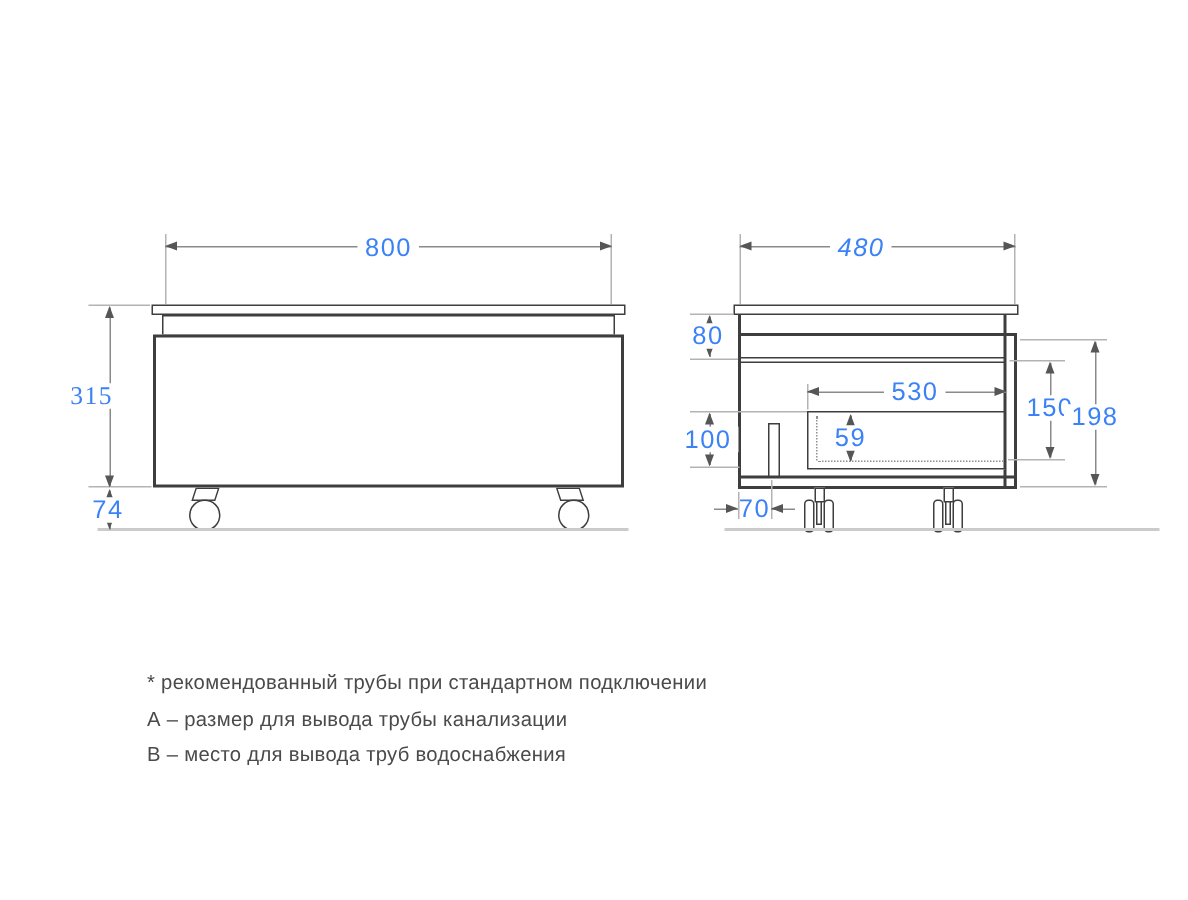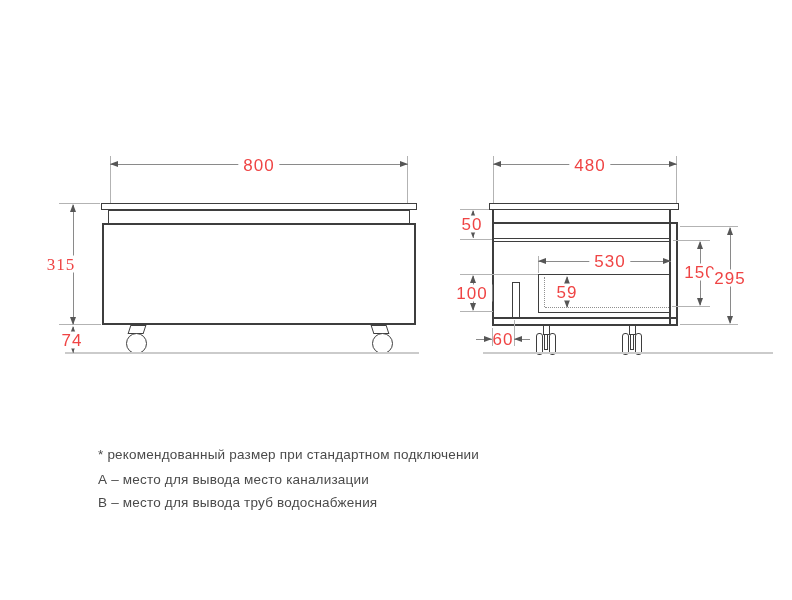--- a/index.html
+++ b/index.html
@@ -17,21 +17,21 @@
   .dotv{position:absolute;border-left:1.5px dotted #909090;width:0;}
   .doth{position:absolute;border-top:1.5px dotted #909090;height:0;}
   
   .au,.ad,.al,.ar{position:absolute;width:0;height:0;}
   .au{border-left:3.5px solid transparent;border-right:3.5px solid transparent;border-bottom:8px solid #565656;}
   .ad{border-left:3.5px solid transparent;border-right:3.5px solid transparent;border-top:8px solid #565656;}
   .al{border-top:3.5px solid transparent;border-bottom:3.5px solid transparent;border-right:8px solid #565656;}
   .ar{border-top:3.5px solid transparent;border-bottom:3.5px solid transparent;border-left:8px solid #565656;}
   
   .dlabel{position:absolute;transform:translate(-50%,-50%);background:#fff;padding:0 5px;
-          font-size:17px;line-height:1;color:#ef4444;letter-spacing:1px;white-space:nowrap;}
+          font-size:17px;line-height:1;color:#3b82f6;letter-spacing:1px;white-space:nowrap;}
   .nobg{background:transparent;padding:0 2px;}
   
   .note{position:absolute;font-size:13.5px;line-height:18px;color:#4a4a4a;letter-spacing:.2px;white-space:nowrap;}
   
   .crect{position:absolute;border:1.6px solid #3e3e3e;background:#fff;box-sizing:border-box;}
 </style>
 </head>
 <body>
 
 <div class="stage">
@@ -69,21 +69,21 @@
     <span class="dlabel" style="left:72px;top:340px;">74</span>
   </div>
 
   <div>
 
     <i class="ext" style="left:493px;top:156px;width:1px;height:47px;"></i>
     <i class="ext" style="left:676px;top:156px;width:1px;height:47px;"></i>
     <i class="dim" style="left:493px;top:164px;width:184px;height:1px;"></i>
     <i class="al" style="left:493px;top:161px;"></i>
     <i class="ar" style="left:669px;top:161px;"></i>
-    <span class="dlabel" style="left:590px;top:165px;">480</span>
+    <span class="dlabel" style="left:574px;top:165px;font-style:italic;">480</span>
 
     <div class="rect" style="left:489px;top:203px;width:190px;height:7px;"></div>
     <i class="lv" style="left:492px;top:210px;height:116px;"></i>
     <i class="lh" style="left:493px;top:222px;width:185px;height:1.8px;"></i>
     <i class="lv" style="left:669px;top:210px;width:1.8px;height:116px;"></i>
     <i class="lv" style="left:676px;top:223px;height:103px;"></i>
     <i class="lh" style="left:494px;top:237.5px;width:176px;height:1.5px;"></i>
     <i class="lh" style="left:494px;top:240.5px;width:176px;height:1.5px;"></i>
     <i class="lh" style="left:494px;top:317px;width:182px;height:1.6px;"></i>
     <i class="lh" style="left:493px;top:323.5px;width:185px;"></i>
@@ -103,66 +103,66 @@
     <i class="dim" style="left:567px;top:277px;width:1px;height:30px;"></i>
     <i class="au" style="left:564px;top:276px;"></i>
     <i class="ad" style="left:564px;top:300px;"></i>
     <span class="dlabel" style="left:567px;top:292px;">59</span>
 
     <i class="ext" style="left:460px;top:209px;width:29px;height:1px;"></i>
     <i class="ext" style="left:460px;top:238.5px;width:32px;height:1px;"></i>
     <i class="dim" style="left:473px;top:211px;width:1px;height:27px;"></i>
     <i class="au" style="left:470px;top:210px;"></i>
     <i class="ad" style="left:470px;top:230px;"></i>
-    <span class="dlabel" style="left:472px;top:224px;">50</span>
+    <span class="dlabel" style="left:472px;top:224px;">80</span>
 
     <i class="ext" style="left:460px;top:274px;width:78px;height:1px;"></i>
     <i class="ext" style="left:460px;top:310.5px;width:33px;height:1px;"></i>
     <i class="dim" style="left:473px;top:276px;width:1px;height:34px;"></i>
     <i class="au" style="left:470px;top:275px;"></i>
     <i class="ad" style="left:470px;top:303px;"></i>
     <span class="dlabel" style="left:472px;top:293px;">100</span>
 
     <i class="ext" style="left:673px;top:240px;width:37px;height:1px;"></i>
     <i class="ext" style="left:672px;top:305.5px;width:38px;height:1px;"></i>
     <i class="dim" style="left:700px;top:242px;width:1px;height:63px;"></i>
     <i class="au" style="left:697px;top:241px;"></i>
     <i class="ad" style="left:697px;top:298px;"></i>
     <span class="dlabel" style="left:700px;top:272px;">150</span>
 
     <i class="ext" style="left:680px;top:226px;width:58px;height:1px;"></i>
     <i class="ext" style="left:680px;top:323.5px;width:58px;height:1px;"></i>
     <i class="dim" style="left:730px;top:228px;width:1px;height:95px;"></i>
     <i class="au" style="left:727px;top:227px;"></i>
     <i class="ad" style="left:727px;top:316px;"></i>
-    <span class="dlabel" style="left:730px;top:278px;">295</span>
+    <span class="dlabel" style="left:730px;top:278px;">198</span>
 
     <i class="ext" style="left:492px;top:328px;width:1px;height:18px;"></i>
     <i class="ext" style="left:514px;top:320px;width:1px;height:26px;"></i>
     <i class="dim" style="left:476px;top:338.5px;width:16px;height:1px;"></i>
     <i class="dim" style="left:514px;top:338.5px;width:16px;height:1px;"></i>
     <i class="ar" style="left:484px;top:335.5px;"></i>
     <i class="al" style="left:514px;top:335.5px;"></i>
-    <span class="dlabel nobg" style="left:503px;top:339px;">60</span>
+    <span class="dlabel nobg" style="left:503px;top:339px;">70</span>
 
     <div>
       <div class="crect" style="left:542.5px;top:325px;width:7px;height:10px;"></div>
       <div class="crect" style="left:544px;top:334px;width:4px;height:16px;"></div>
       <div class="crect" style="left:536px;top:333px;width:7px;height:22px;border-radius:3px;"></div>
       <div class="crect" style="left:549px;top:333px;width:7px;height:22px;border-radius:3px;"></div>
     </div>
     <div>
       <div class="crect" style="left:628.5px;top:325px;width:7px;height:10px;"></div>
       <div class="crect" style="left:630px;top:334px;width:4px;height:16px;"></div>
       <div class="crect" style="left:622px;top:333px;width:7px;height:22px;border-radius:3px;"></div>
       <div class="crect" style="left:635px;top:333px;width:7px;height:22px;border-radius:3px;"></div>
     </div>
 
     <i class="floor" style="left:483px;top:352px;width:290px;"></i>
   </div>
 
   <div>
-    <div class="note" style="left:98px;top:446px;">* рекомендованный размер при стандартном подключении</div>
-    <div class="note" style="left:98px;top:471px;">А – место для вывода место канализации</div>
+    <div class="note" style="left:98px;top:446px;">* рекомендованный трубы при стандартном подключении</div>
+    <div class="note" style="left:98px;top:471px;">А – размер для вывода трубы канализации</div>
     <div class="note" style="left:98px;top:494px;">В – место для вывода труб водоснабжения</div>
   </div>
 
 </div>
 
 </body></html>

